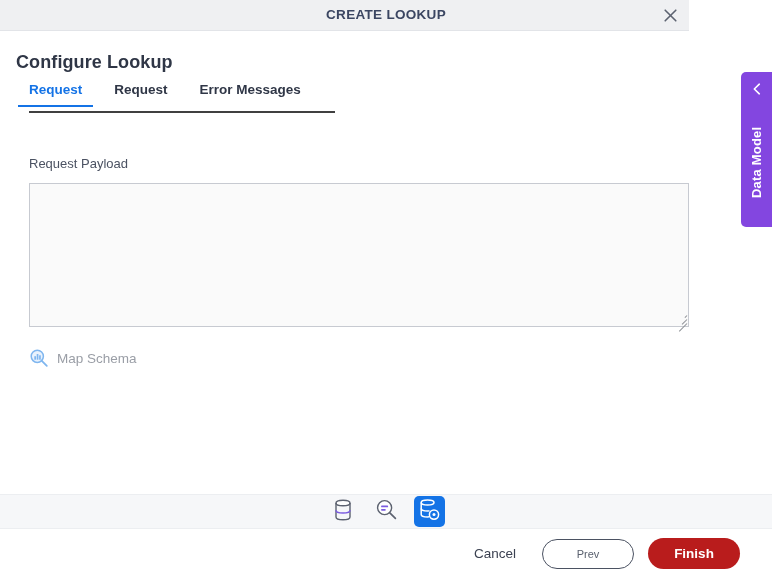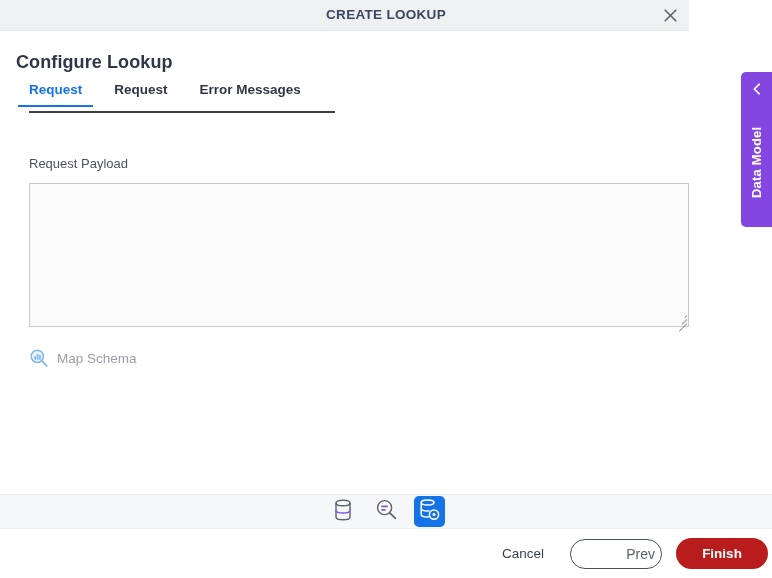--- a/index.html
+++ b/index.html
@@ -213,44 +213,43 @@
 
   
   .footer {
     position: absolute;
     left: 0; top: 529px;
     width: 772px; height: 49px;
     background: #ffffff;
     display: flex;
     align-items: center;
     justify-content: flex-end;
-    padding-right: 4px;
+    padding-right: 32px;
     box-sizing: border-box;
   }
   .btn-cancel {
     font-size: 13.5px;
     color: #3b4151;
     background: none;
     border: none;
     padding: 6px 10px;
     margin-right: 16px;
     cursor: pointer;
     font-family: "Liberation Sans", sans-serif;
   }
   .btn-prev {
     width: 92px; height: 30px;
     border: 1px solid #4b5262;
     border-radius: 16px;
     background: #ffffff;
     color: #59606e;
-    font-size: 14px;
+    font-size: 11px;
     cursor: pointer;
     margin-right: 14px;
     font-family: "Liberation Sans", sans-serif;
-    text-align: right;
   }
   .btn-finish {
     width: 92px; height: 31px;
     border: none;
     border-radius: 16px;
     background: #b91c1c;
     color: #ffffff;
     font-size: 13.5px;
     font-weight: bold;
     cursor: pointer;

